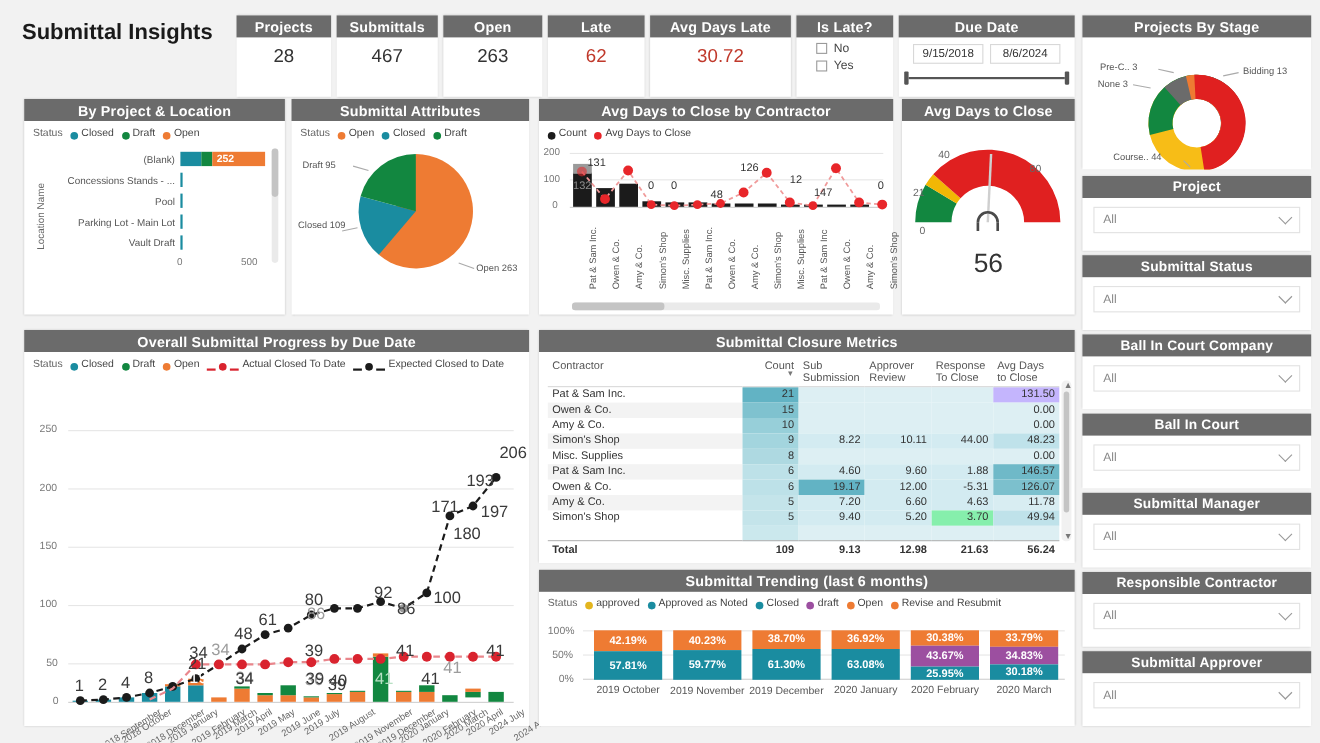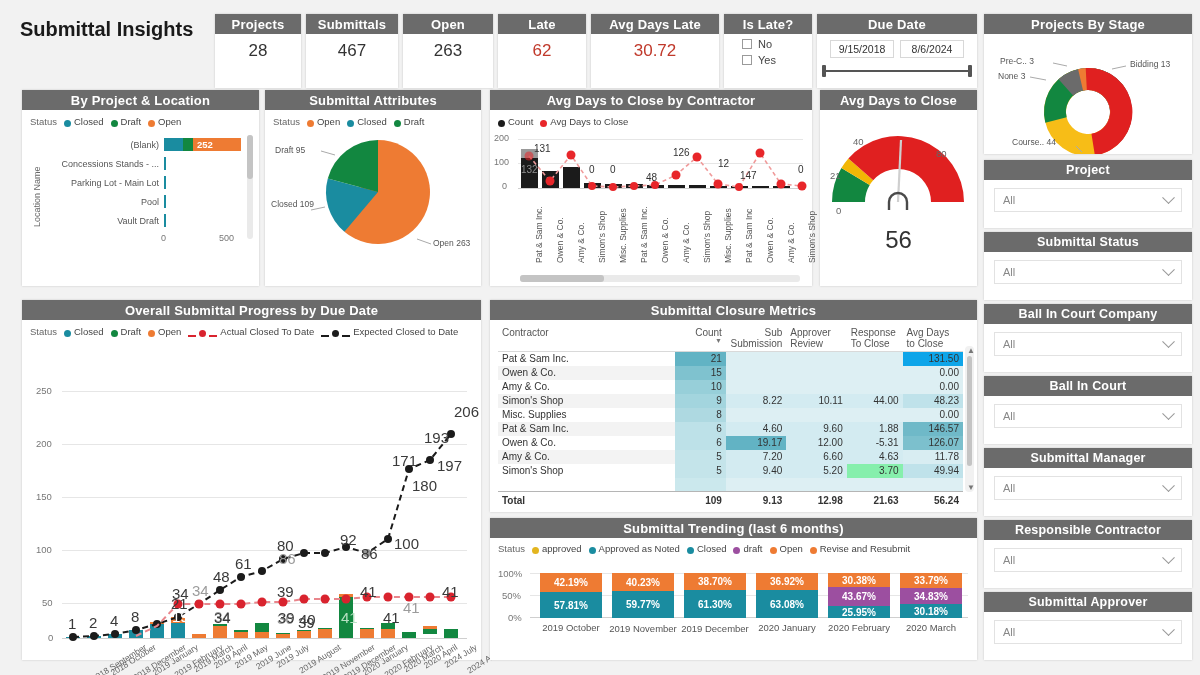--- a/index.html
+++ b/index.html
@@ -240,27 +240,27 @@
             </div>
           </div>
         </div>
         <div class="loc-row">
           <div class="loc-lbl">Concessions Stands - ...</div>
           <div class="loc-bar">
               <div class="loc-seg" style="width:2px; background:#1a8ca0"></div>
             </div>
         </div>
         <div class="loc-row">
-          <div class="loc-lbl">Parking Lot - Main Lot</div>
+          <div class="loc-lbl">Pool</div>
           <div class="loc-bar">
               <div class="loc-seg" style="width:2px; background:#1a8ca0"></div>
             </div>
         </div>
         <div class="loc-row">
-          <div class="loc-lbl">Pool</div>
+          <div class="loc-lbl">Parking Lot - Main Lot</div>
           <div class="loc-bar">
               <div class="loc-seg" style="width:2px; background:#1a8ca0"></div>
             </div>
         </div>
         <div class="loc-row">
           <div class="loc-lbl">Vault Draft</div>
           <div class="loc-bar">
               <div class="loc-seg" style="width:2px; background:#1a8ca0"></div>
             </div>
         </div>
@@ -668,34 +668,34 @@
             <col style="width:12%">
             <col style="width:13%">
         </colgroup>
         <thead>
           <tr>
             <th class="left">Contractor</th>
             <th>
               <span>Count</span>
               <span class="sort-caret">▼</span>
             </th>
-            <th style="text-align:right">Sub Submission</th>
+            <th style="text-align:left">Sub Submission</th>
             <th style="text-align:left">Approver Review</th>
             <th style="text-align:left">Response To Close</th>
             <th style="text-align:left">Avg Days to Close</th>
           </tr>
         </thead>
         <tbody>
           <tr>
             <td class="left">Pat &amp; Sam Inc.</td>
             <td style="background:#62b3c4">21</td>
             <td style="background:#ddeff3"></td>
             <td style="background:#ddeff3"></td>
             <td style="background:#ddeff3"></td>
-            <td style="background:#0ea5e9">131.50</td>
+            <td style="background:#c4b5fd">131.50</td>
           </tr>
           <tr class="alt">
             <td class="left">Owen &amp; Co.</td>
             <td style="background:#7fc2cf">15</td>
             <td style="background:#ddeff3"></td>
             <td style="background:#ddeff3"></td>
             <td style="background:#ddeff3"></td>
             <td style="background:#ddeff3">0.00</td>
           </tr>
           <tr>

